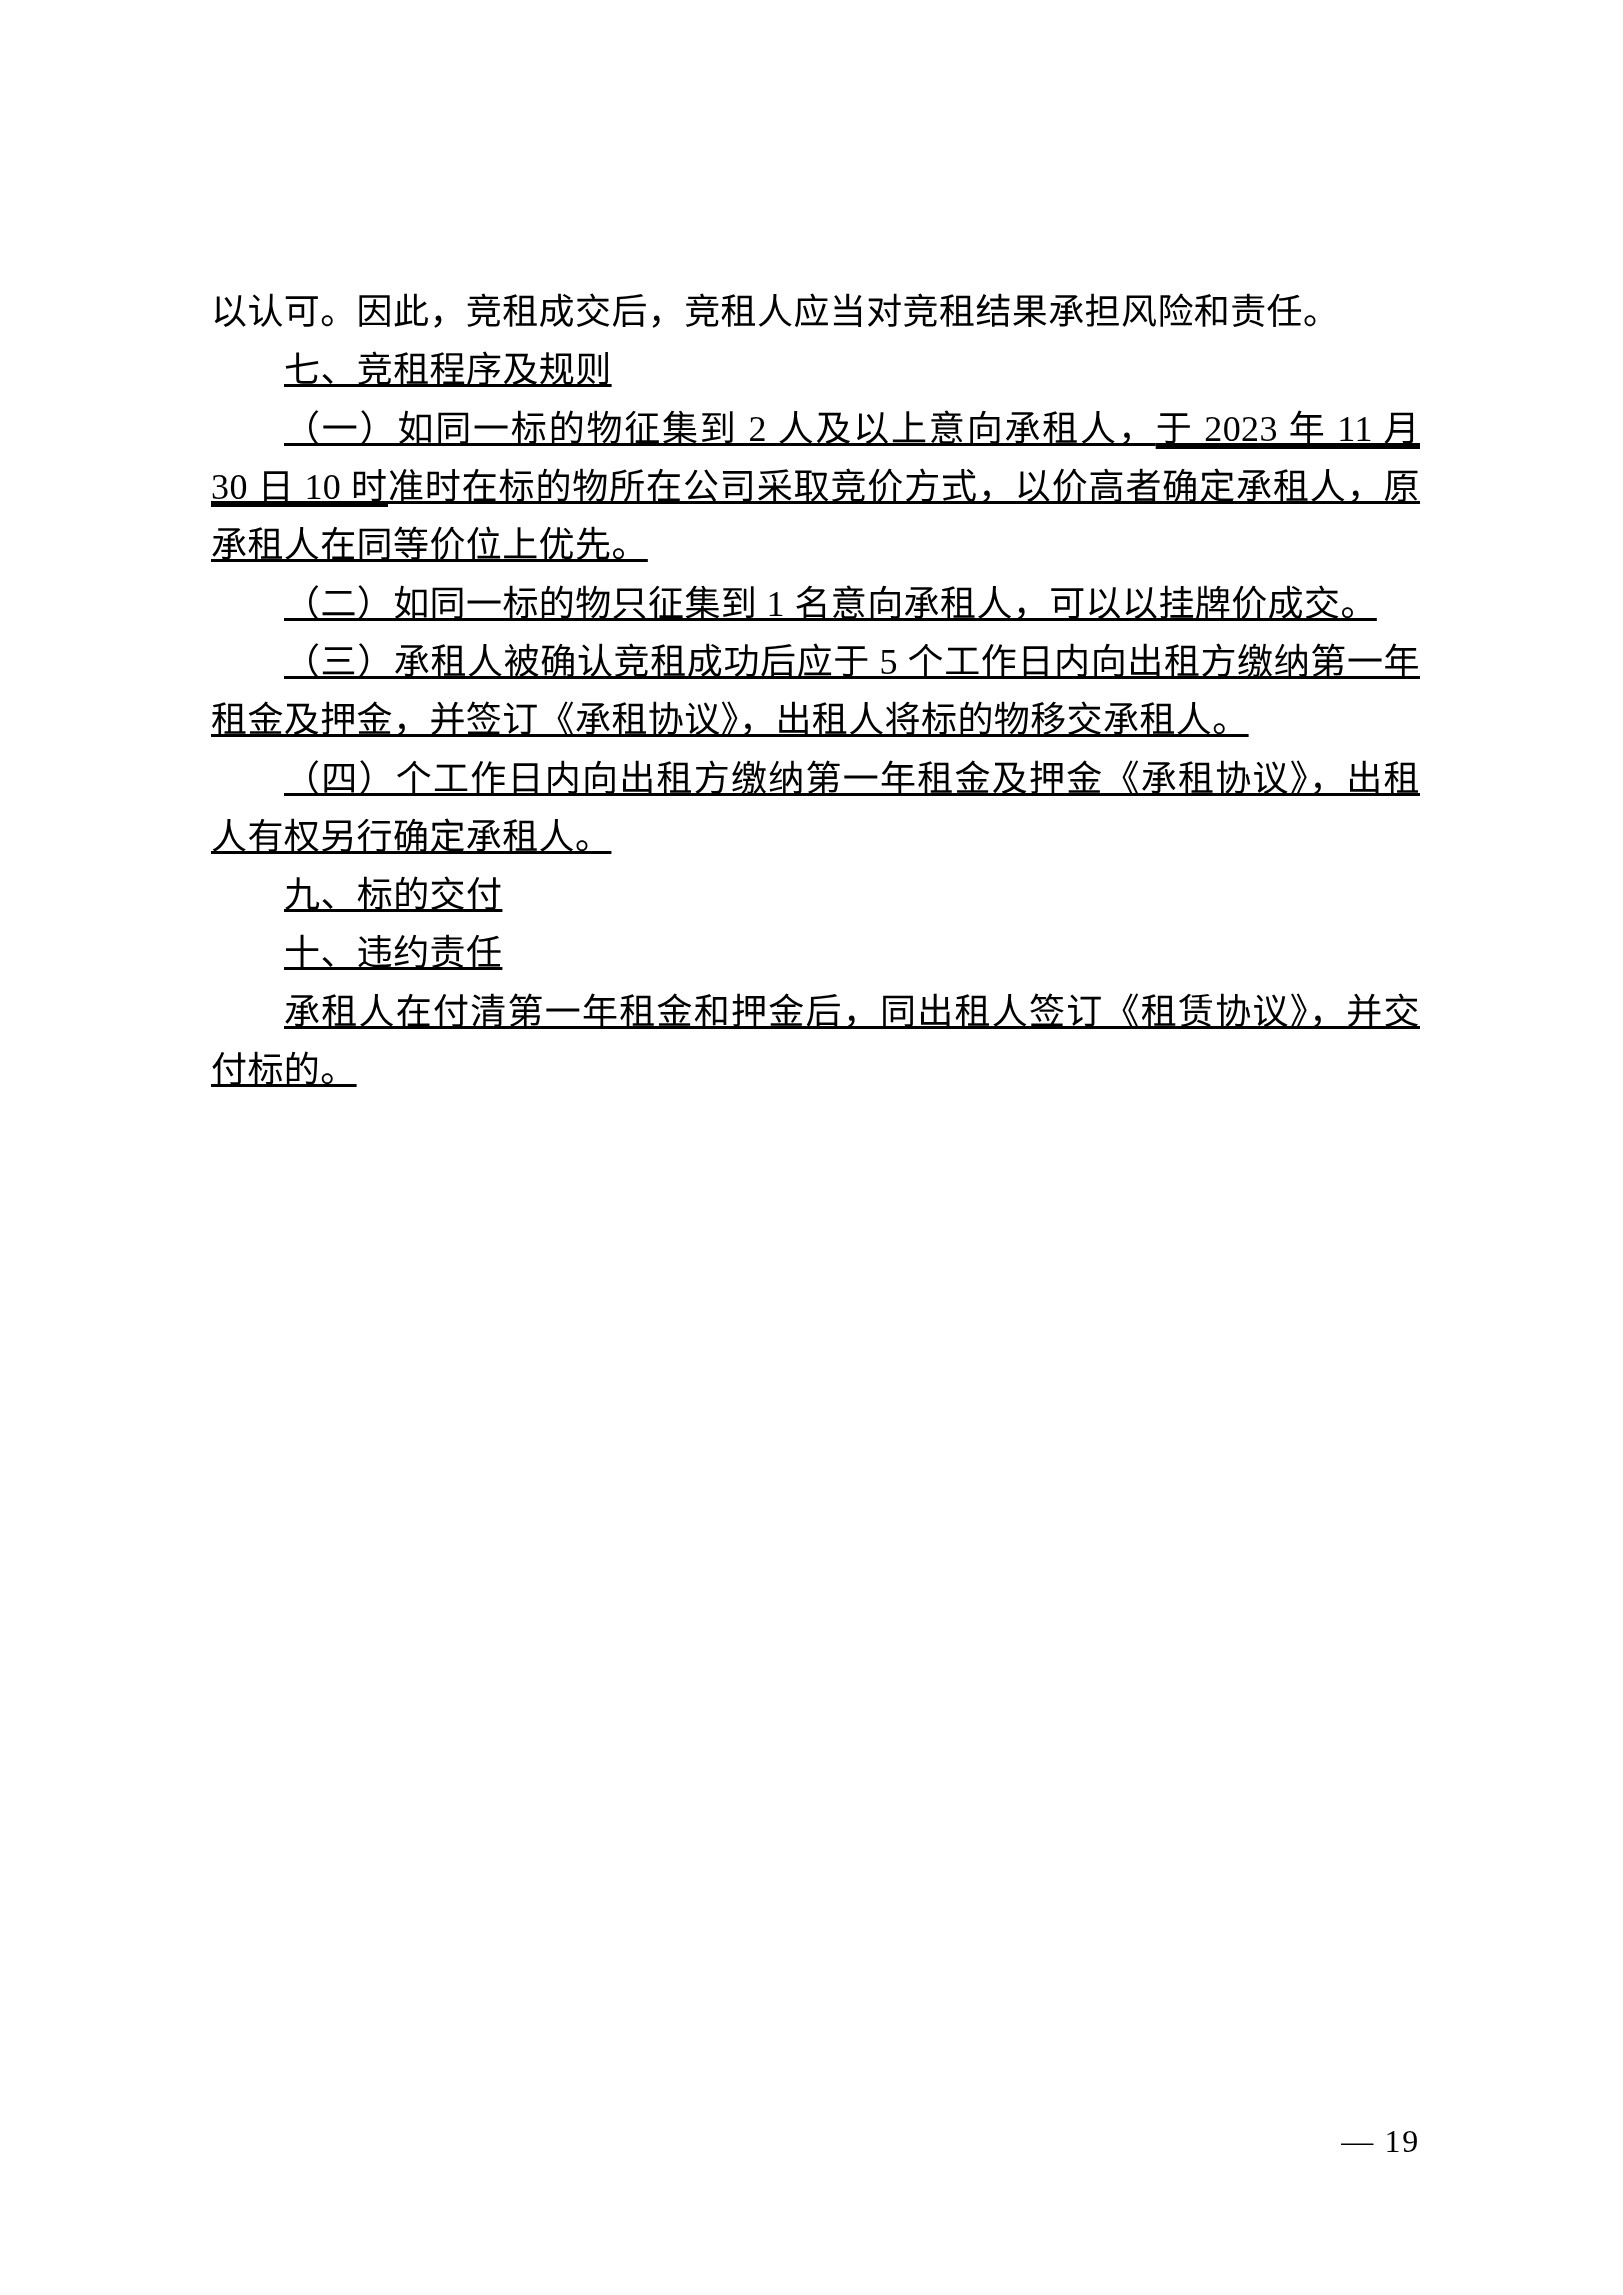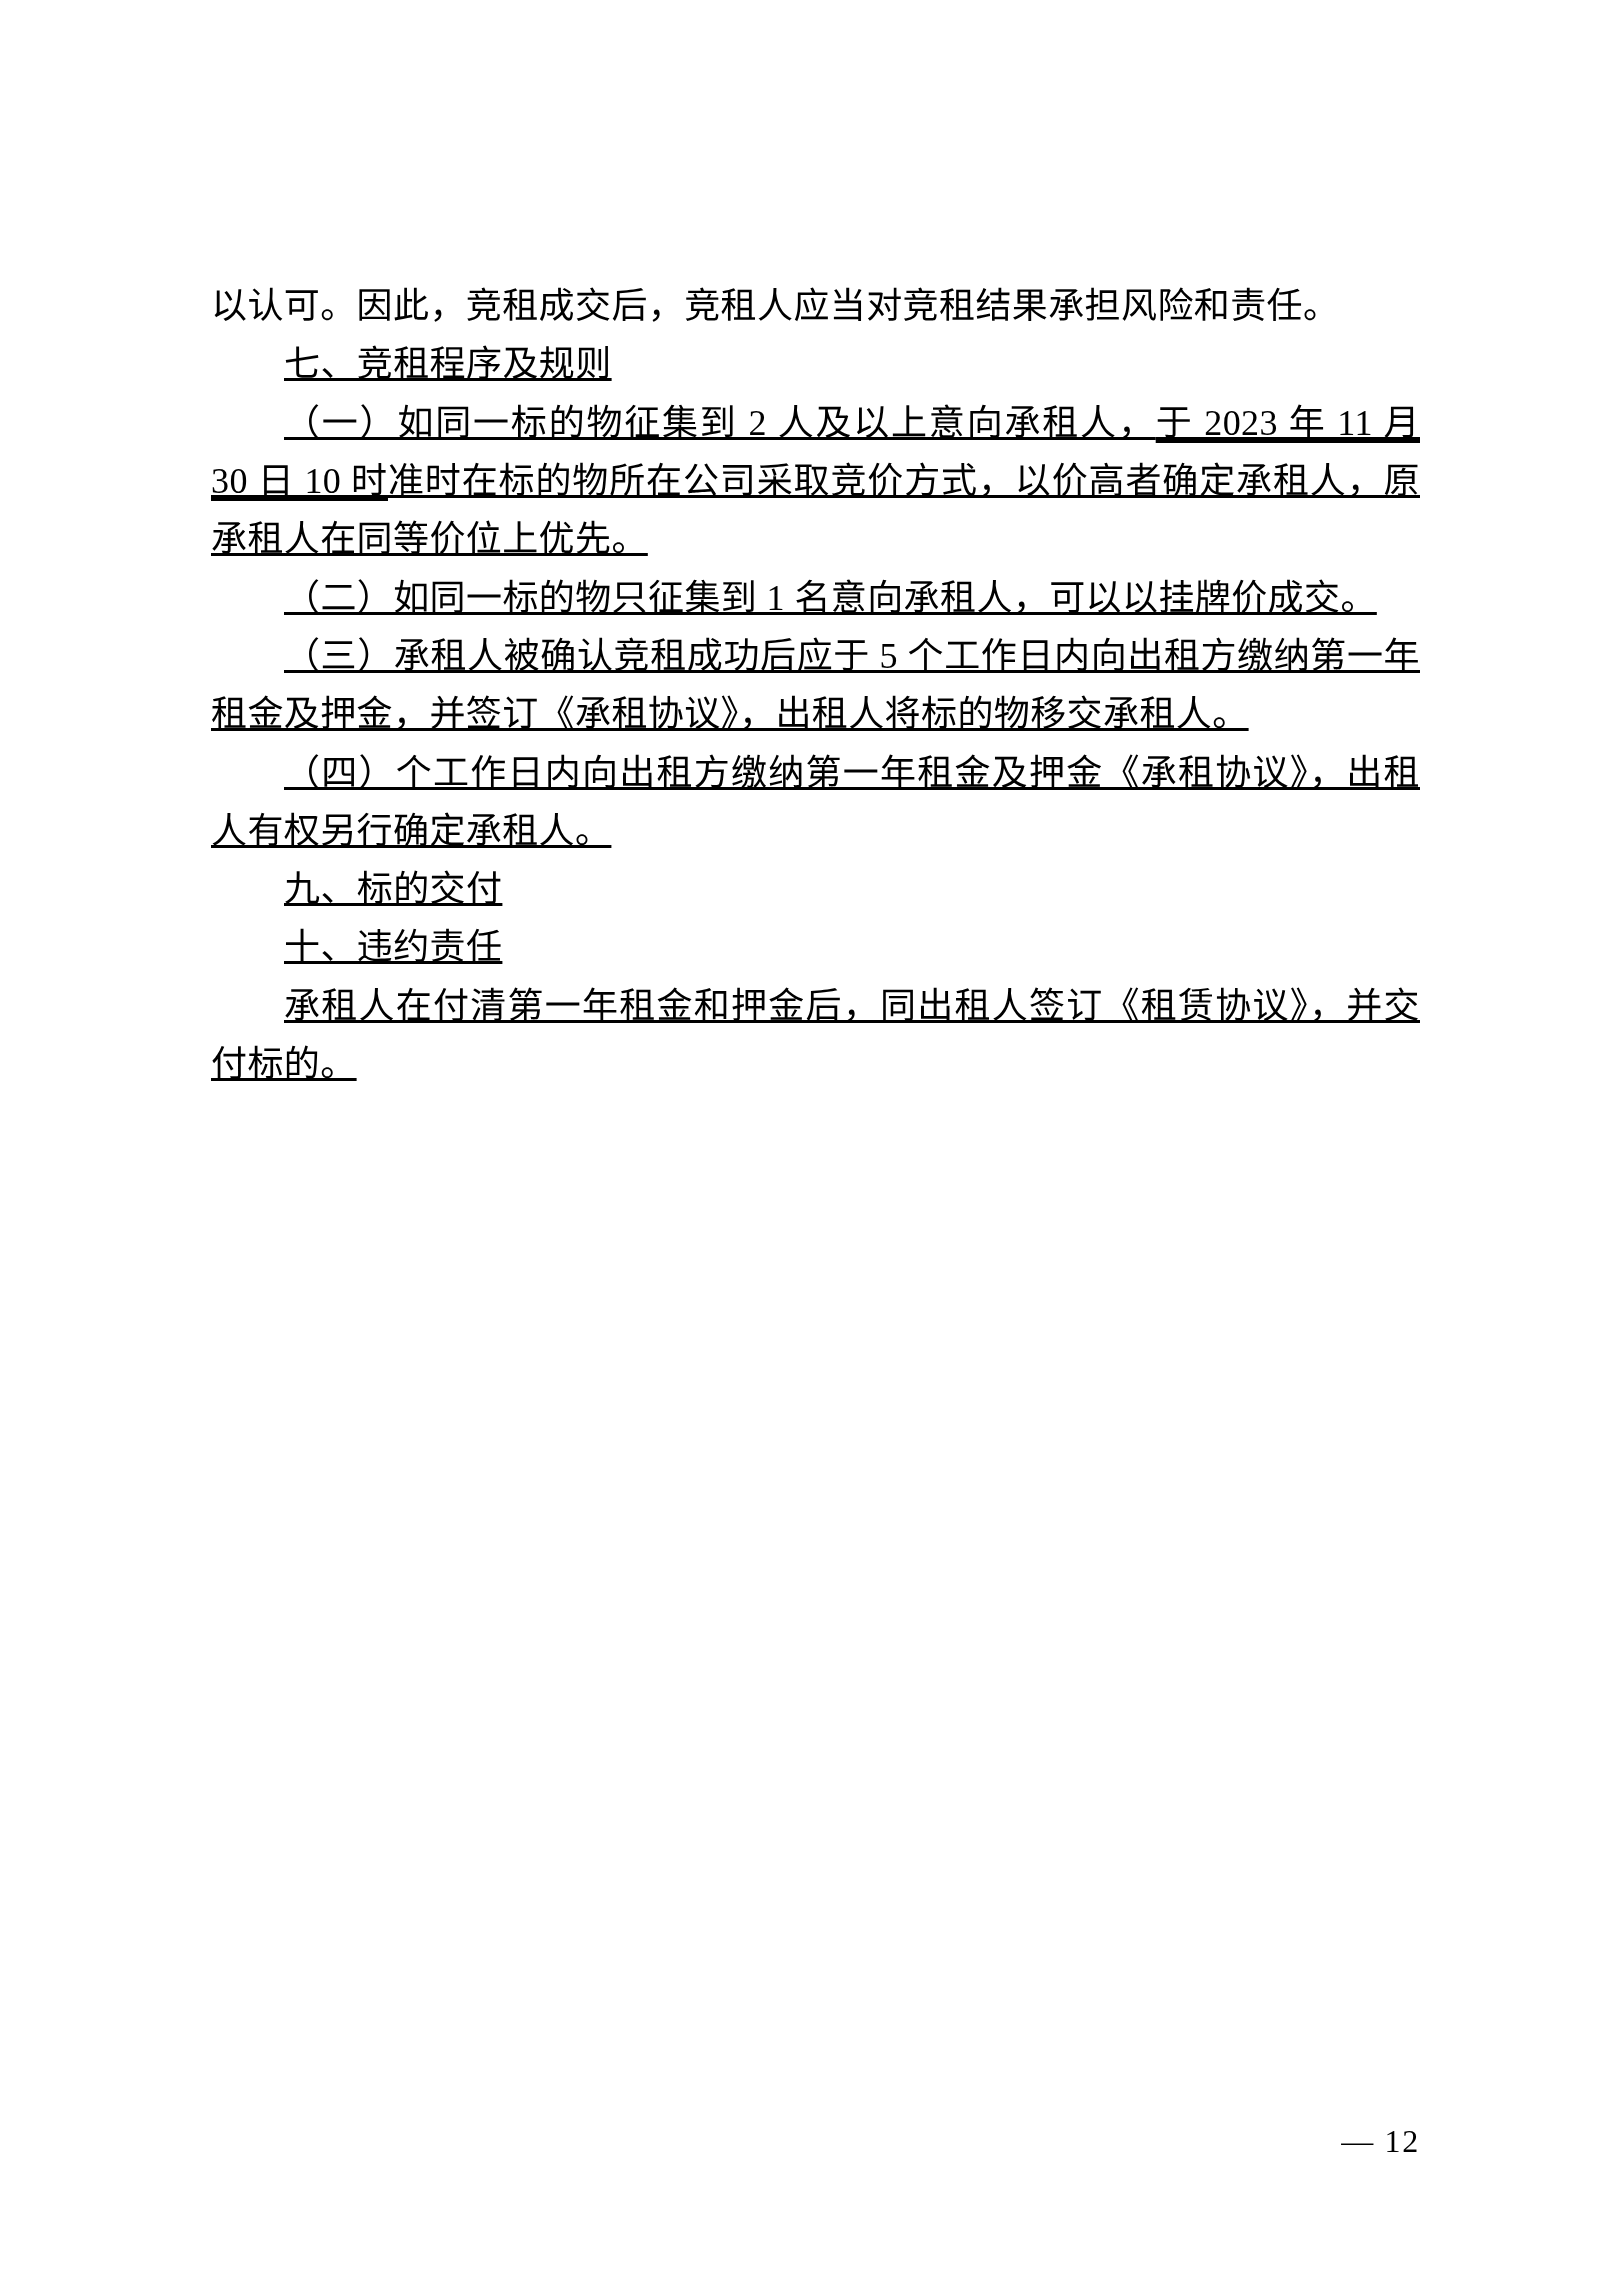--- a/index.html
+++ b/index.html
@@ -14,21 +14,21 @@
     background: #ffffff;
     margin: 0 auto;
     box-sizing: border-box;
     font-family: "Liberation Serif", "DejaVu Serif", serif;
     color: #000000;
     overflow: hidden;
   }
   .body-area {
     position: absolute;
     left: 211px;
-    top: 277px;
+    top: 283px;
     width: 1209px;
   }
   p {
     margin: 0;
     font-size: 36px;
     line-height: 1.62;
     letter-spacing: 0.4px;
     text-align: justify;
     text-justify: inter-ideograph;
     color: #000000;
@@ -91,16 +91,16 @@
       <span>十、违约责任</span>
     </p>
 
     <p class="indent2">
       <span>承租人在付清第一年租金和押金后，同出租人签订《租赁协议》，并交付标的。</span>
     </p>
 
 
   </div>
 
-  <div class="pagenum">— 12</div>
+  <div class="pagenum">— 19</div>
 
 </div>
 
 
 </body></html>

